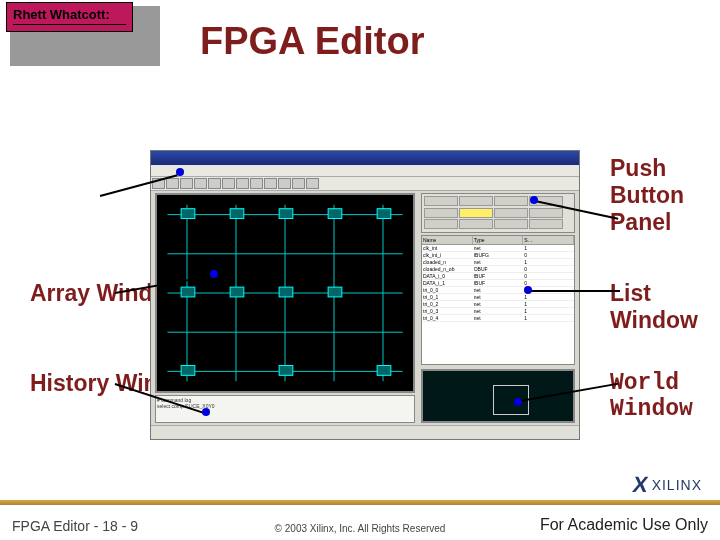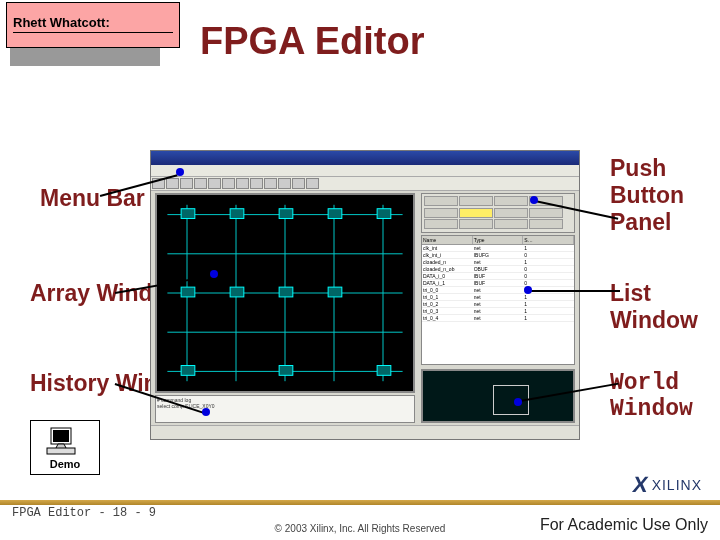--- a/index.html
+++ b/index.html
@@ -1,21 +1,21 @@
 <!DOCTYPE html>
 <html><head>
 <meta charset="utf-8">
 <style>
   * { box-sizing: border-box; margin: 0; padding: 0; }
   html, body { width: 720px; height: 540px; font-family: Arial, sans-serif; background: #fff; overflow: hidden; }
   .slide { position: relative; width: 720px; height: 540px; }
 
   
   .note-shadow { position: absolute; left: 10px; top: 6px; width: 150px; height: 60px; background: #999; }
-  .note-box { position: absolute; left: 6px; top: 2px; width: 174px; background: #fca5a5; border: 1px solid #000; padding: 12px 6px; z-index: 2; }
+  .note-box { position: absolute; left: 6px; top: 2px; width: 127px; background: #be185d; border: 1px solid #000; padding: 4px 6px; z-index: 2; }
   .note-title { font-weight: bold; font-size: 13px; border-bottom: 1px solid #000; padding-bottom: 2px; margin-bottom: 2px; }
   .note-body { font-size: 12px; }
 
   
   .title { position: absolute; left: 200px; top: 20px; font-size: 38px; font-weight: bold; color: #7f1d1d; }
 
   
   .label { position: absolute; font-size: 23px; font-weight: bold; color: #7f1d1d; }
   .label.menu { left: 40px; top: 185px; }
   .label.array { left: 30px; top: 280px; }
@@ -52,39 +52,38 @@
   .shot-status{position:absolute;left:0;right:0;bottom:0;height:14px;background:#e0e0d8;border-top:1px solid #aaa;}
 
   
   .demo { position:absolute; left:30px; top:420px; width:70px; height:55px; border:1px solid #000; background:#fff; display:flex; flex-direction:column; align-items:center; justify-content:center; gap:2px;}
   .demo svg{width:40px;height:30px;}
   .demo-txt{font-size:11px;font-weight:bold;}
 
   
   .footer { position:absolute; left:0; right:0; bottom:0; height:40px; }
   .footer-line { position:absolute; left:0; right:0; top:0; height:5px; background:linear-gradient(#d4a84a,#b0862a);}
-  .footer-left { position:absolute; left:12px; bottom:20px; font-size:12px; color:#444;font-family:Liberation Mono, monospace;}
+  .footer-left { position:absolute; left:12px; bottom:6px; font-size:14px; color:#444;}
   .footer-center { position:absolute; left:0; right:0; bottom:6px; text-align:center; font-size:10px; color:#444;}
   .footer-right { position:absolute; right:12px; bottom:6px; font-size:16px; color:#222;}
   .xlogo { position:absolute; right:18px; top:-28px; display:flex; align-items:center; gap:4px;}
   .xlogo .x{font-size:22px;font-weight:bold;color:#24386a;transform:skewX(-10deg);}
   .xlogo .name{font-size:14px;color:#24386a;letter-spacing:1px;}
 </style>
 </head>
 <body>
 <div class="slide">
 
   <div class="note-shadow"></div>
   <div class="note-box">
     <div class="note-title">Rhett Whatcott:</div>
   </div>
 
   <div class="title">FPGA Editor</div>
 
-  <div class="label menu"><span>Menu Bar</span></div>
   <div class="label array"><span>Array Window</span></div>
   <div class="label history"><span>History Window</span></div>
   <div class="label push"><span>Push Button Panel</span></div>
   <div class="label list"><span>List Window</span></div>
   <div class="label world"><span>World Window</span></div>
 
   <div class="line" style="left:100px;top:195px;width:80px;transform:rotate(-15deg);"></div>
   <div class="dot" style="left:176px;top:168px;"></div>
 
   <div class="line" style="left:115px;top:292px;width:100px;transform:rotate(-10deg);"></div>
@@ -226,29 +225,20 @@
           <div class="rect"></div>
         </div>
       <div class="history-win">
         <div># command log</div>
         <div>select comp SLICE_X0Y0</div>
       </div>
     </div>
     <div class="shot-status"></div>
   </div>
 
-  <div class="demo">
-    <svg viewBox="0 0 40 30">
-      <rect x="6" y="2" width="20" height="16" fill="#fff" stroke="#000"></rect>
-      <rect x="8" y="4" width="16" height="12" fill="#000"></rect>
-      <path d="M13 18 L19 18 L22 24 L10 24 Z" fill="#ccc" stroke="#000"></path>
-      <rect x="2" y="22" width="28" height="6" fill="#ddd" stroke="#000"></rect>
-    </svg>
-    <div class="demo-txt">Demo</div>
-  </div>
 
   <div class="footer">
     <div class="footer-line"></div>
     <div class="xlogo">
       <span class="x">X</span>
       <span class="name">XILINX</span>
     </div>
     <div class="footer-left">FPGA Editor  -  18 - 9</div>
     <div class="footer-center">© 2003 Xilinx, Inc. All Rights Reserved</div>
     <div class="footer-right">For Academic Use Only</div>

